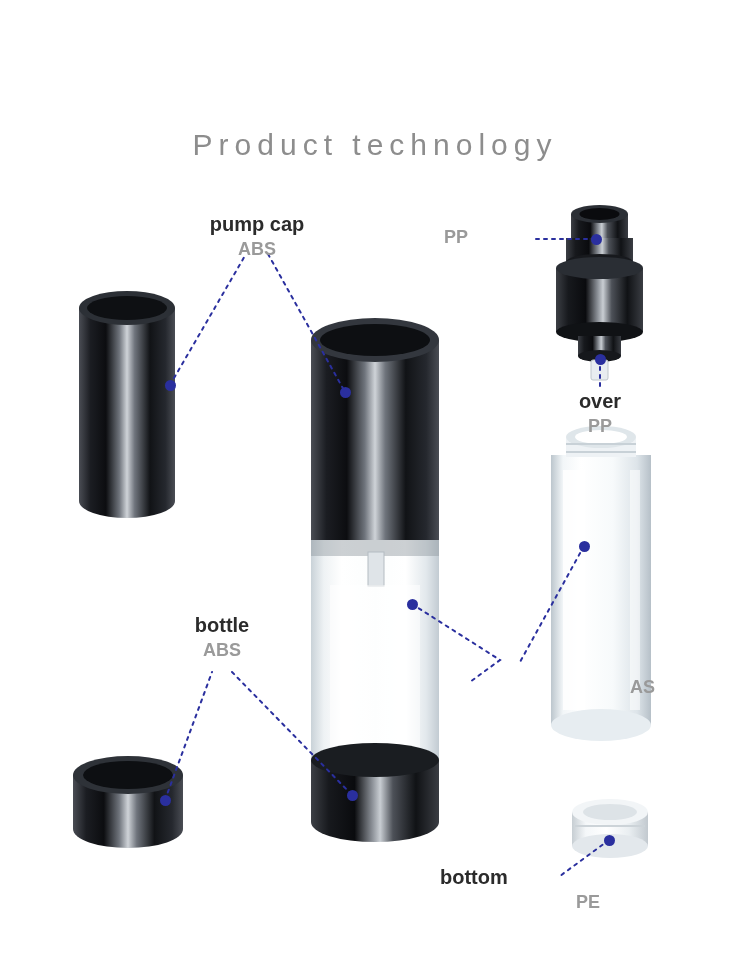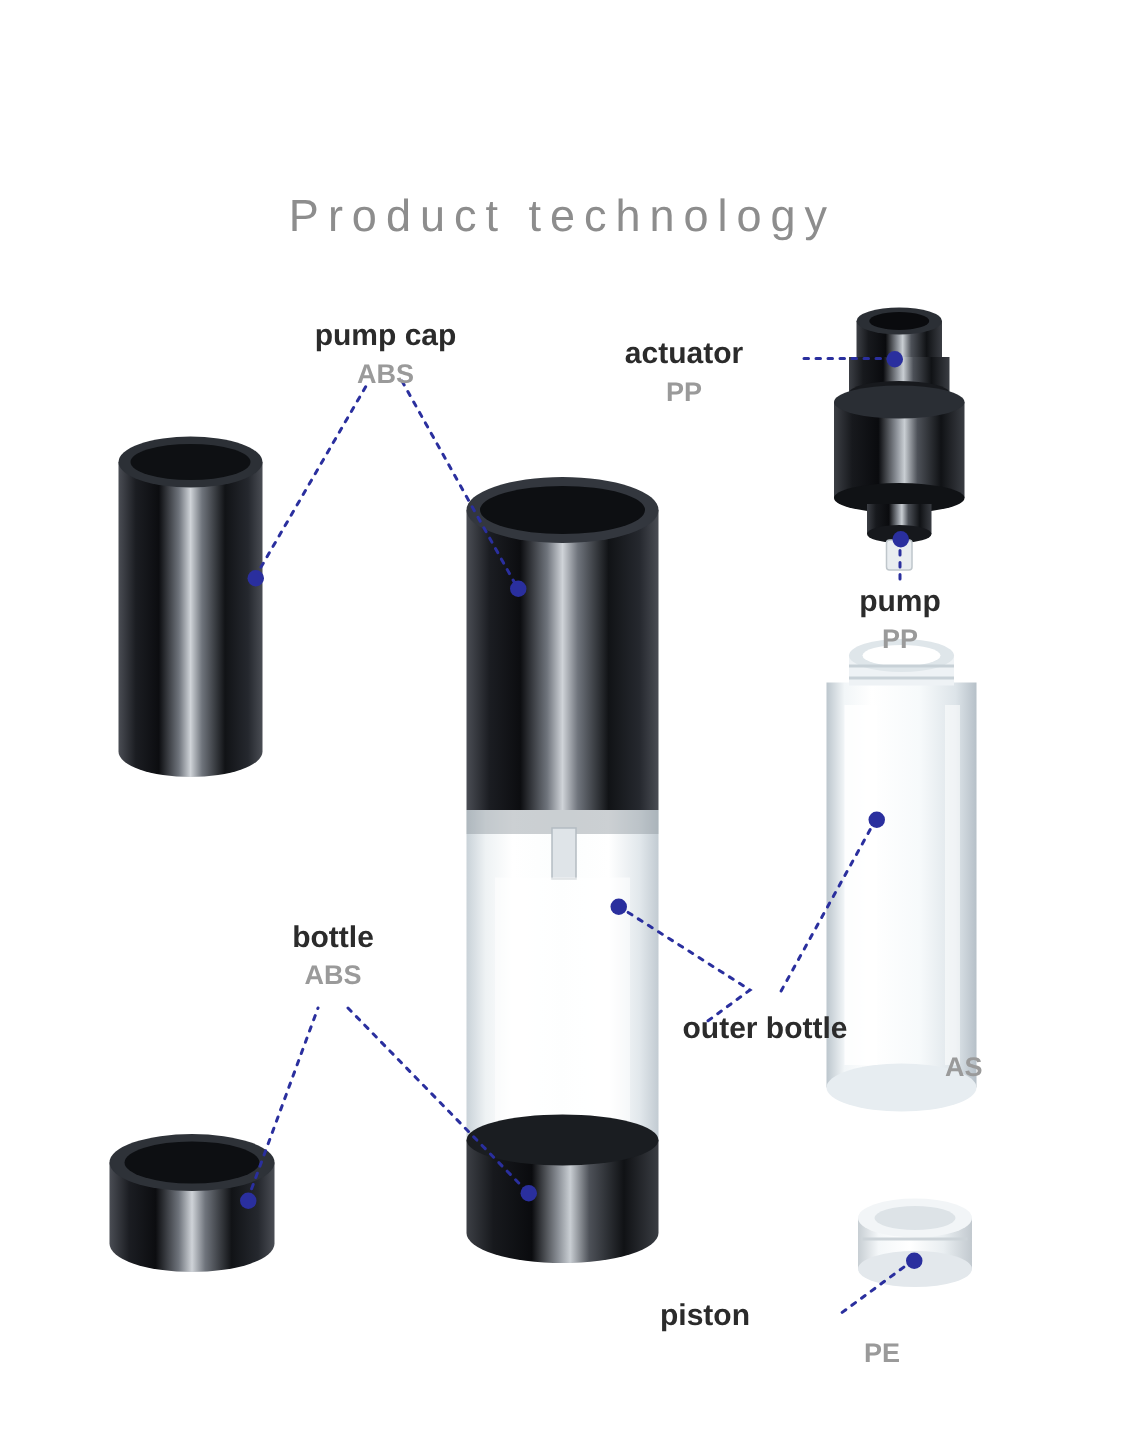--- a/index.html
+++ b/index.html
@@ -161,37 +161,35 @@
   <div class="dot" style="left:407px;top:599px"></div>
   <div class="dot" style="left:579px;top:541px"></div>
   <div class="dot" style="left:604px;top:835px"></div>
 
   <div class="lbl" style="left:157px;top:212px;width:200px">
     <div class="main">pump cap</div>
     <div class="sub">ABS</div>
   </div>
 
   <div class="lbl" style="left:376px;top:224px;width:160px">
-    <div class="main">actuator</div>
     <div class="sub">PP</div>
   </div>
 
   <div class="lbl" style="left:530px;top:389px;width:140px">
-    <div class="main">pump</div>
+    <div class="main">over</div>
     <div class="sub">PP</div>
   </div>
 
   <div class="lbl" style="left:142px;top:613px;width:160px">
     <div class="main">bottle</div>
     <div class="sub">ABS</div>
   </div>
 
   <div class="lbl" style="left:455px;top:674px;width:200px;text-align:left">
-    <div class="main">outer bottle</div>
     <div class="sub" style="text-align:right;padding-left:4px">AS</div>
   </div>
 
   <div class="lbl" style="left:440px;top:865px;width:160px;text-align:left">
-    <div class="main">piston</div>
+    <div class="main">bottom</div>
     <div class="sub" style="text-align:right;padding-left:26px">PE</div>
   </div>
 
 </div>
 
 </body></html>

